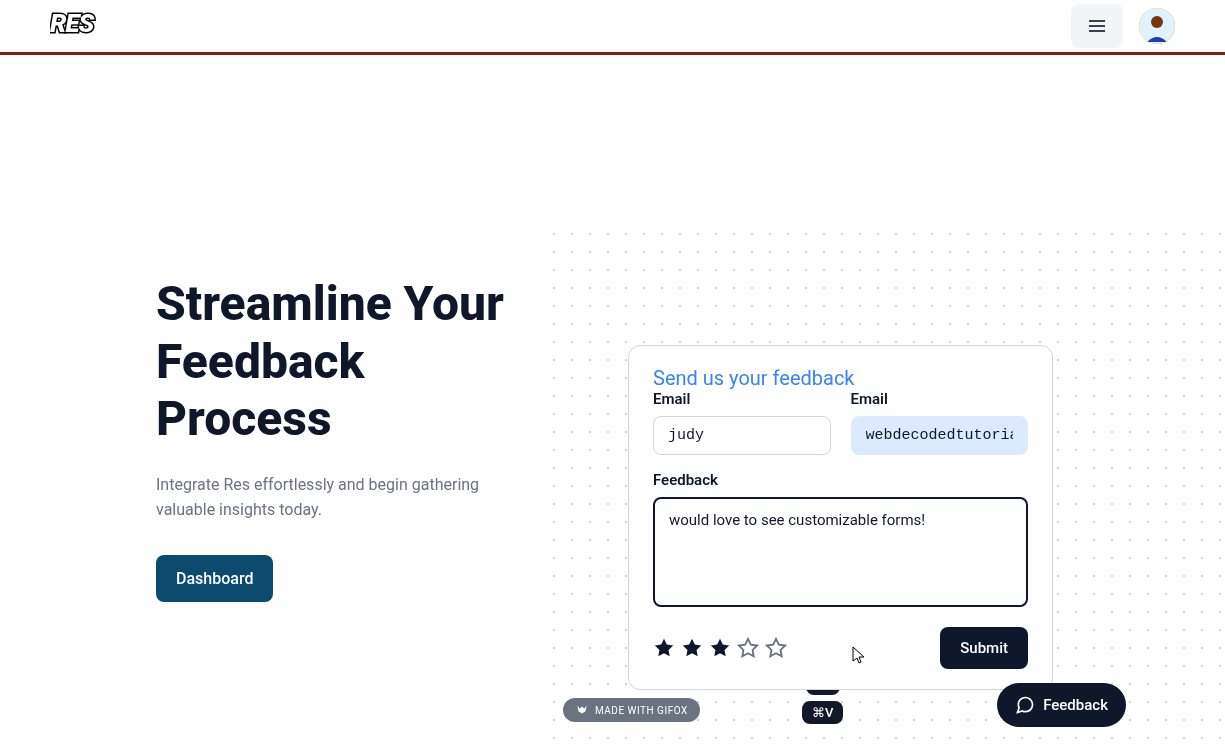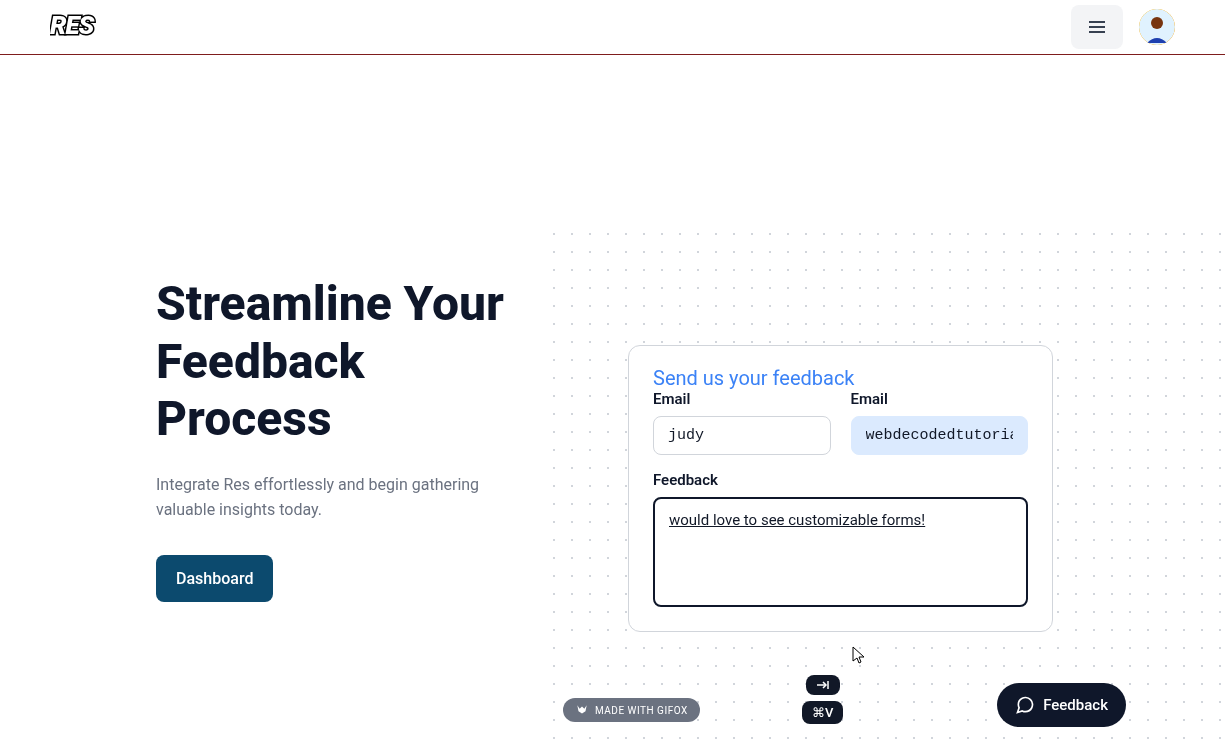--- a/index.html
+++ b/index.html
@@ -10,22 +10,23 @@
     }
     body {
       background: #fff;
       width: 1225px;
       height: 752px;
       overflow: hidden;
     }
     .header {
       display: flex;
       justify-content: space-between;
+      align-items: center;
       padding: 8px 50px;
-      border-bottom: 1px solid #7f1d1d;
+      border-bottom: 3px solid #7f1d1d;
       height: 55px;
     }
     .logo {
       font-weight: 900;
       font-size: 24px;
       letter-spacing: -1px;
       color: #000;
       -webkit-text-stroke: 2px #000;
       paint-order: stroke fill;
     }
@@ -150,21 +151,20 @@
     .form-textarea {
       width: 100%;
       padding: 12px 14px;
       border: 2px solid #0f172a;
       border-radius: 8px;
       font-size: 15px;
       color: #111827;
       height: 110px;
       resize: none;
       font-family: inherit;
-      text-decoration: underline;
     }
     .card-footer {
       display: flex;
       justify-content: space-between;
       align-items: center;
       margin-top: 16px;
     }
     .stars {
       display: flex;
       gap: 6px;
@@ -287,20 +287,50 @@
         </div>
         <div class="form-group">
           <label class="form-label">Email</label>
           <input class="form-input disabled-look" value="webdecodedtutorials@g" style="">
         </div>
       </div>
       <div class="form-group">
         <label class="form-label">Feedback</label>
         <textarea class="form-textarea" style="">would love to see customizable forms!</textarea>
       </div>
+      <div class="card-footer">
+        <div class="stars">
+          <span class="star">
+            <svg viewBox="0 0 24 24" fill="#0f172a">
+                <path d="M12 2l3.09 6.26L22 9.27l-5 4.87 1.18 6.88L12 17.77l-6.18 3.25L7 14.14 2 9.27l6.91-1.01L12 2z"></path>
+              </svg>
+          </span>
+          <span class="star">
+            <svg viewBox="0 0 24 24" fill="#0f172a">
+                <path d="M12 2l3.09 6.26L22 9.27l-5 4.87 1.18 6.88L12 17.77l-6.18 3.25L7 14.14 2 9.27l6.91-1.01L12 2z"></path>
+              </svg>
+          </span>
+          <span class="star">
+            <svg viewBox="0 0 24 24" fill="#0f172a">
+                <path d="M12 2l3.09 6.26L22 9.27l-5 4.87 1.18 6.88L12 17.77l-6.18 3.25L7 14.14 2 9.27l6.91-1.01L12 2z"></path>
+              </svg>
+          </span>
+          <span class="star">
+            <svg viewBox="0 0 24 24" fill="none" stroke="#6b7280" stroke-width="2">
+                <path d="M12 2l3.09 6.26L22 9.27l-5 4.87 1.18 6.88L12 17.77l-6.18 3.25L7 14.14 2 9.27l6.91-1.01L12 2z"></path>
+              </svg>
+          </span>
+          <span class="star">
+            <svg viewBox="0 0 24 24" fill="none" stroke="#6b7280" stroke-width="2">
+                <path d="M12 2l3.09 6.26L22 9.27l-5 4.87 1.18 6.88L12 17.77l-6.18 3.25L7 14.14 2 9.27l6.91-1.01L12 2z"></path>
+              </svg>
+          </span>
+        </div>
+        <button class="submit-button">Submit</button>
+      </div>
     </div>
 
     <svg class="cursor-icon" width="18" height="20" viewBox="0 0 18 20">
       <path d="M3 2 L3 16 L7 13 L9 18 L11 17 L9 12 L14 12 Z" fill="#fff" stroke="#000" stroke-width="1"></path>
     </svg>
 
     <div class="gifox-badge">
       <svg width="14" height="14" viewBox="0 0 24 24" fill="#fff">
         <path d="M4 4 L8 10 L12 6 L16 10 L20 4 L18 14 L12 18 L6 14 Z"></path>
       </svg>

